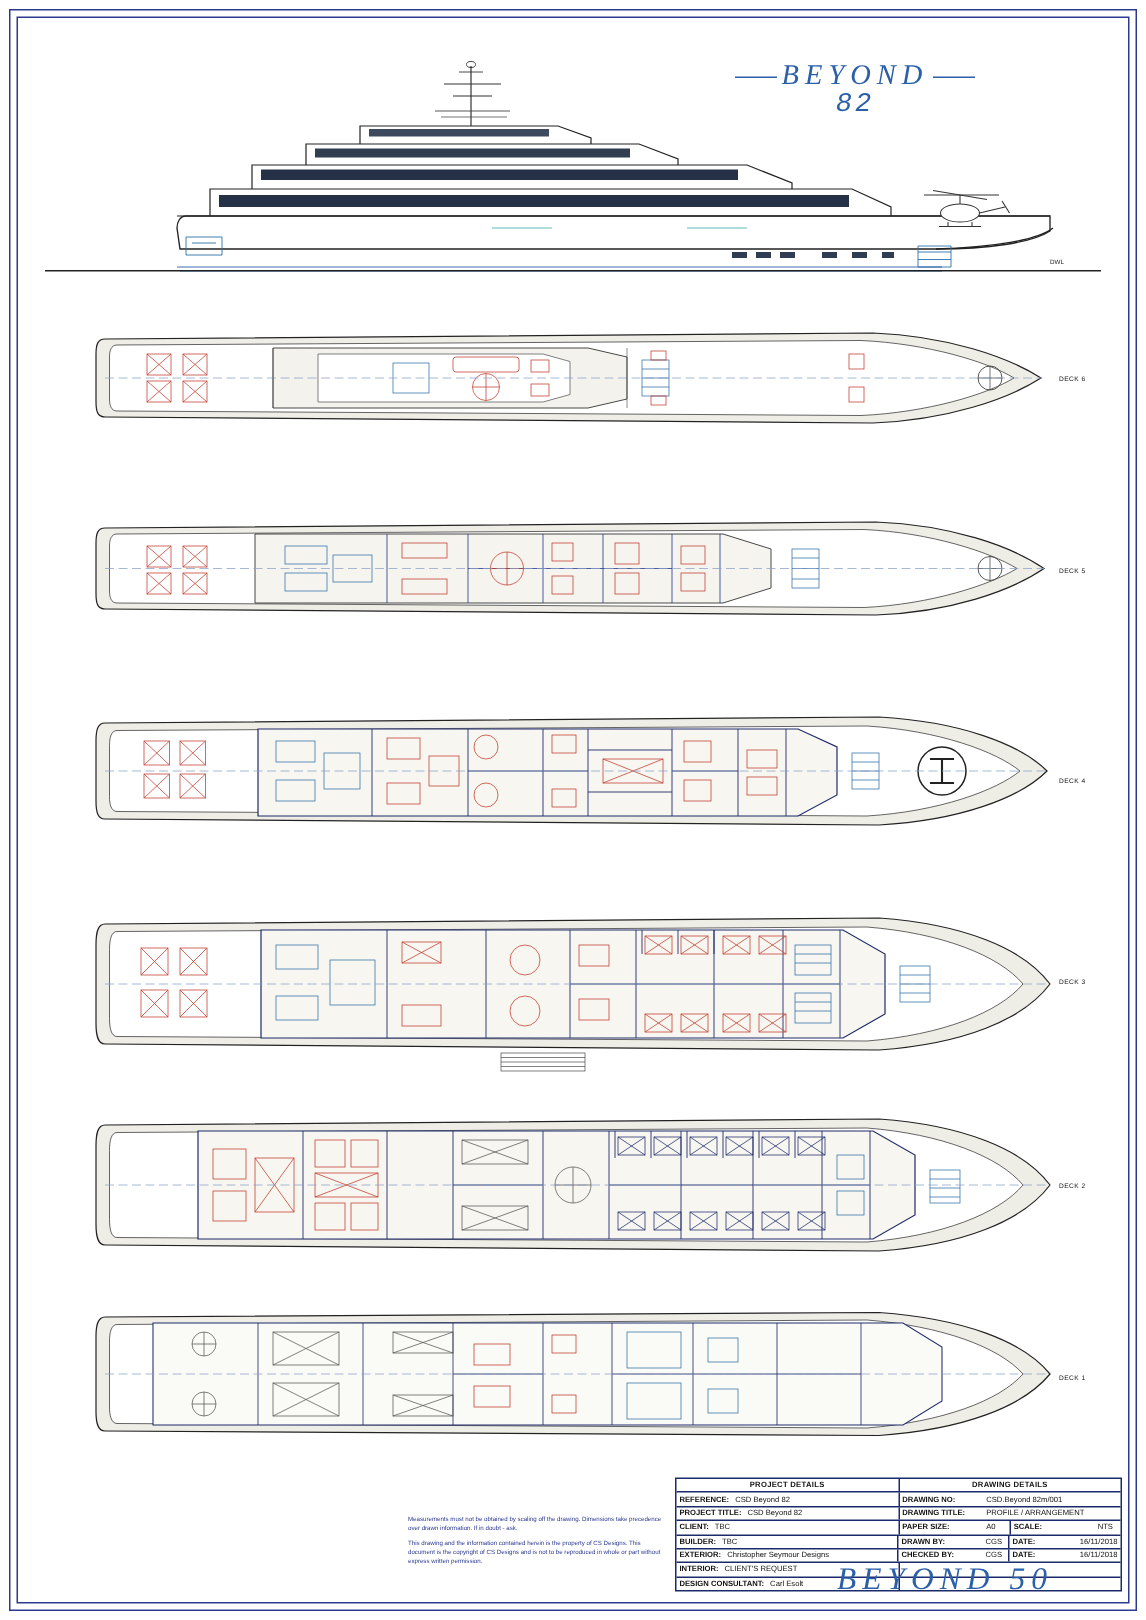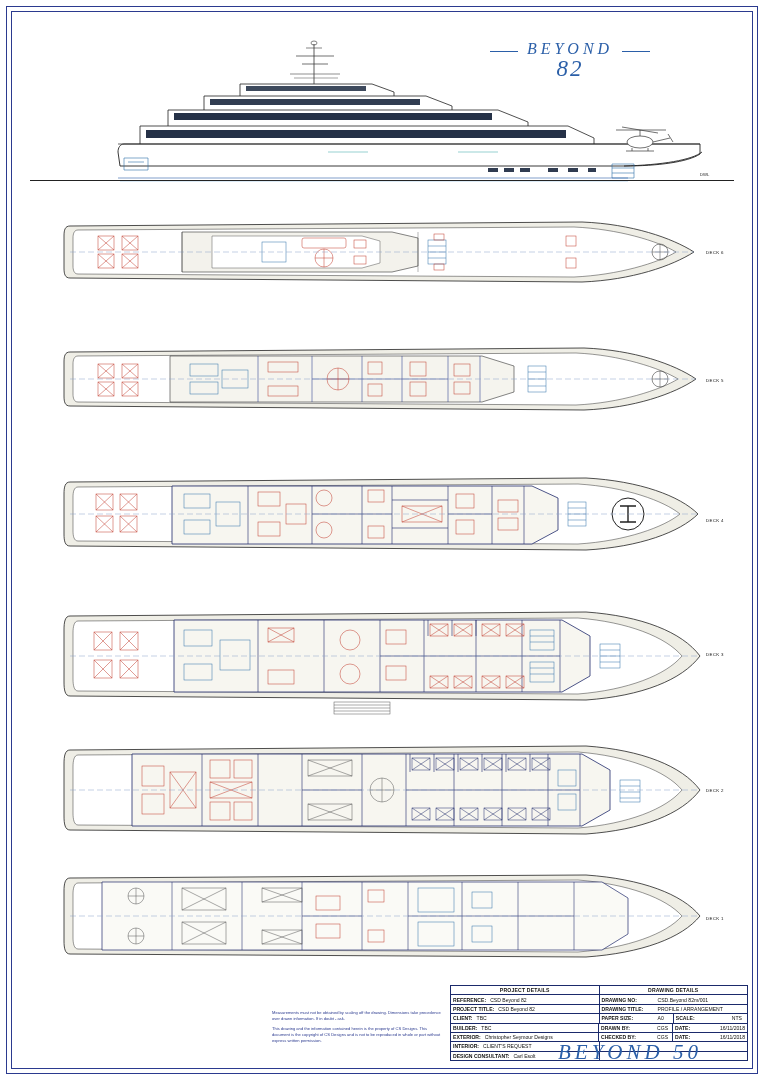--- a/index.html
+++ b/index.html
@@ -5,22 +5,22 @@
   html,body{margin:0;padding:0;background:#ffffff;}
   body{width:764px;height:1080px;font-family:"Liberation Sans",sans-serif;color:#1a1a2e;}
   #sheet{position:relative;width:764px;height:1080px;background:#fff;overflow:hidden;}
   .border-outer{position:absolute;left:6px;top:6px;right:6px;bottom:6px;border:1.5px solid #2b3a8f;}
   .border-inner{position:absolute;left:11px;top:11px;right:11px;bottom:11px;border:0.7px solid #2b3a8f;}
 
   
   .brand{position:absolute;text-align:center;color:#2b5fa8;}
   .brand .name{font-family:"Liberation Serif",serif;letter-spacing:4px;font-style:italic;}
   .brand-top{left:470px;top:40px;width:200px;}
-  .brand-top .name{font-size:16px;}
-  .brand-top .num{font-size:23px;font-family:Liberation Serif, serif;font-style:italic;letter-spacing:2px;margin-top:-2px;}
+  .brand-top .name{font-size:19px;}
+  .brand-top .num{font-size:18px;font-family:Liberation Mono, monospace;font-style:italic;letter-spacing:2px;margin-top:-2px;}
   .brand-top .rule{position:absolute;top:11px;height:1.4px;background:#2b5fa8;width:28px;}
   .brand-top .rule.l{left:20px;} .brand-top .rule.r{right:20px;}
   .brand-bottom{left:520px;top:1040px;width:220px;}
   .brand-bottom .name{font-size:21px;color:#2b5fa8;}
 
   
   .deckblock{position:absolute;}
   .decklabel{position:absolute;font-size:4.4px;letter-spacing:.3px;color:#111;white-space:nowrap;}
 
   

